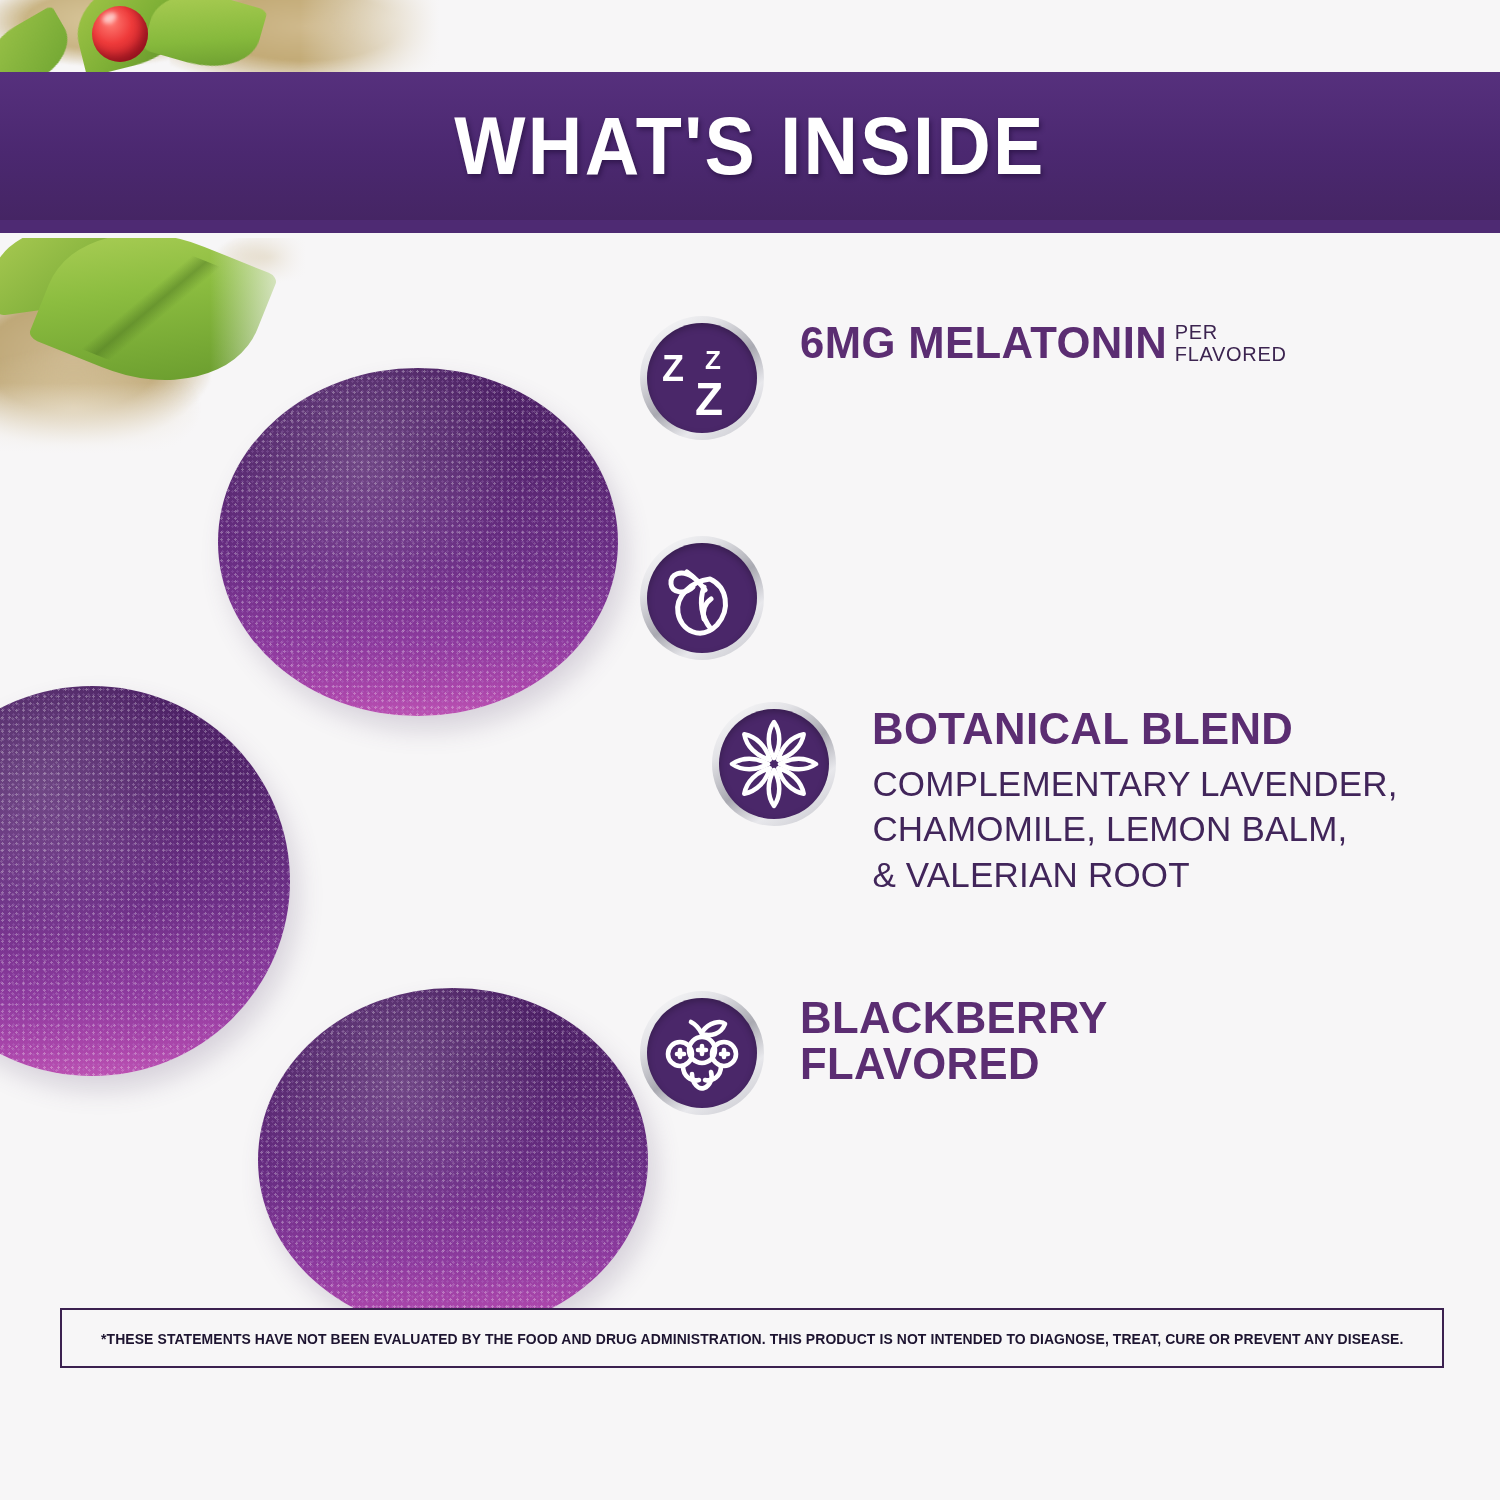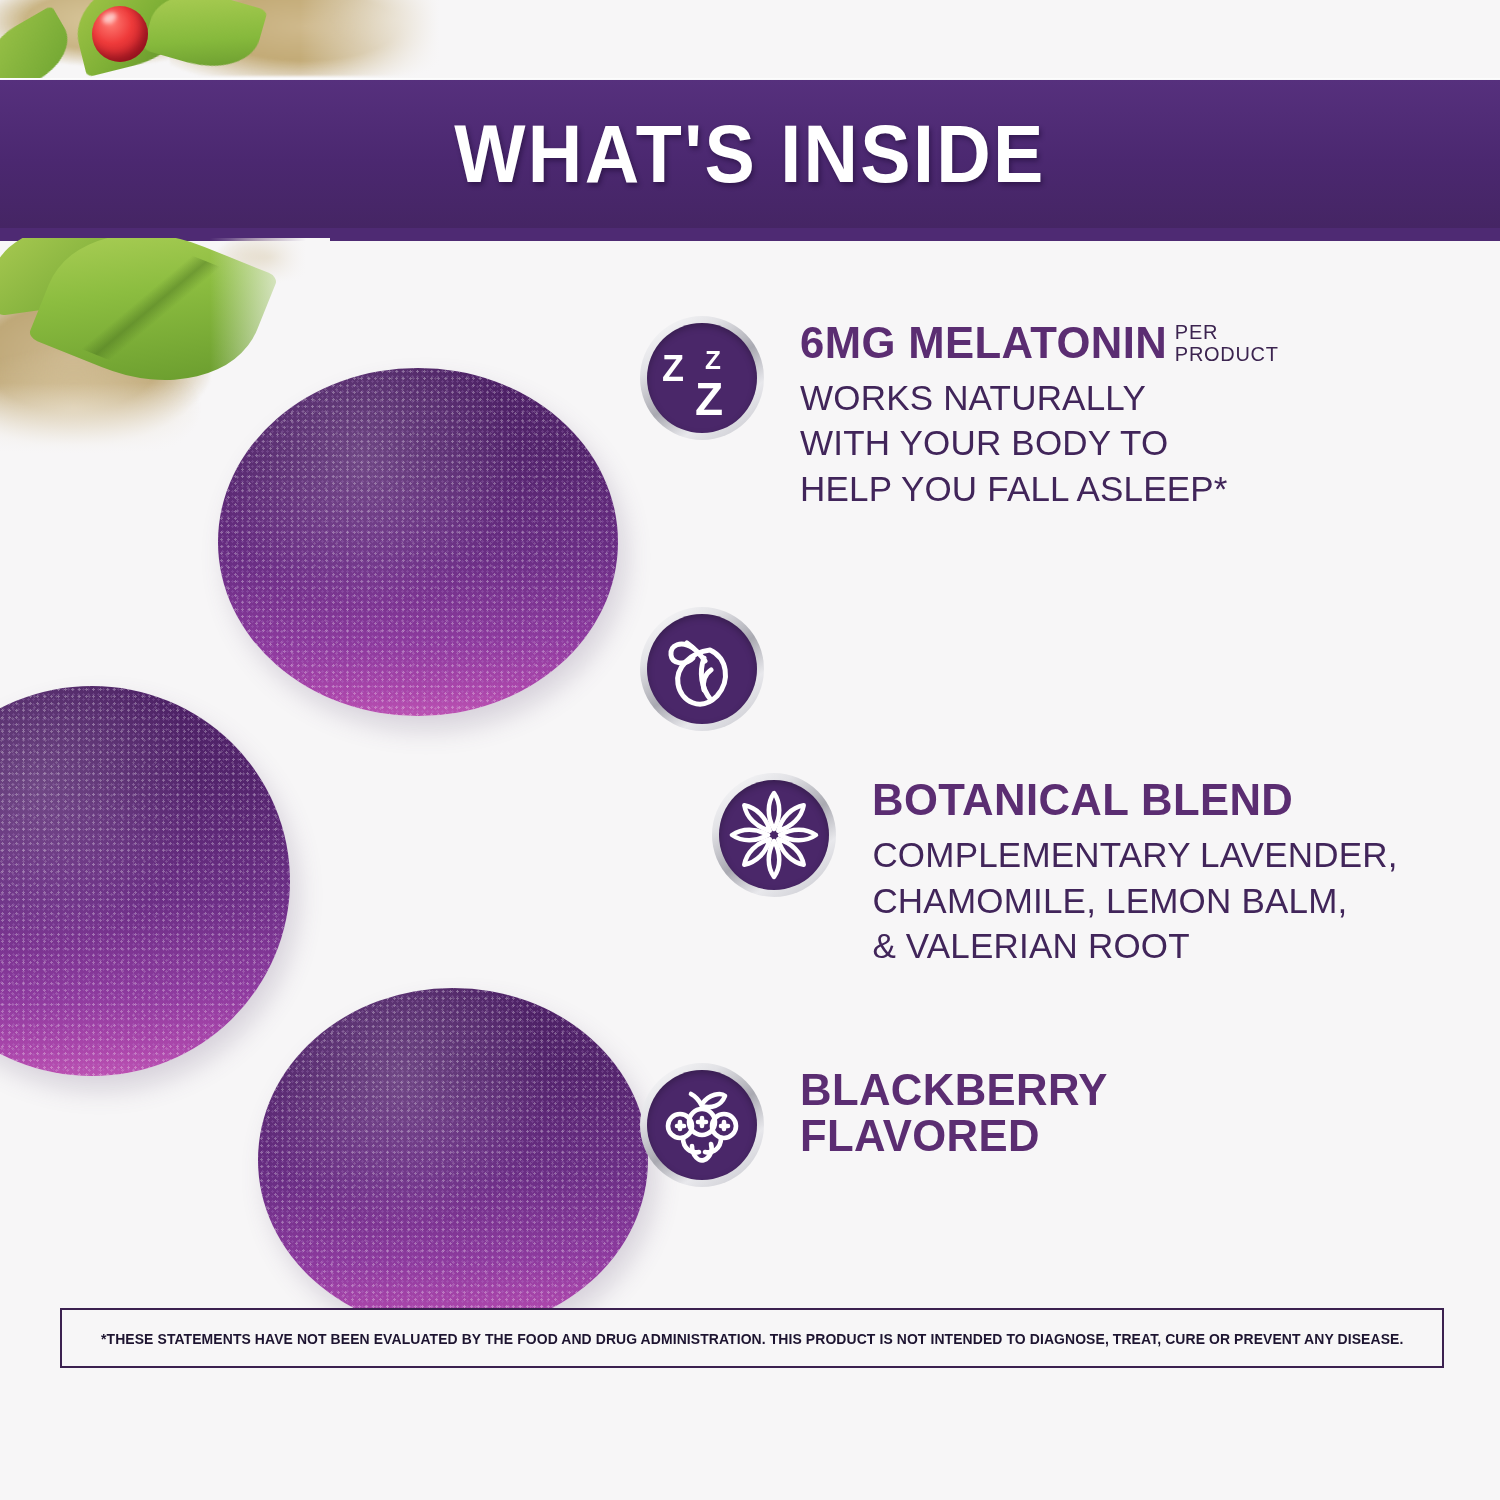--- a/index.html
+++ b/index.html
@@ -36,21 +36,21 @@
     background:radial-gradient(circle at 34% 30%, #ff7a72 0%, #ef3b3b 38%, #c31f28 78%, #941521 100%);
     box-shadow:inset -5px -6px 10px rgba(110,10,22,.55);}
   .berry:after{content:"";position:absolute;left:10px;top:7px;width:15px;height:10px;border-radius:50%;
     background:rgba(255,255,255,.62);filter:blur(2px);transform:rotate(-25deg);}
   .photo-fade{position:absolute;right:0;top:0;width:170px;height:80px;
     background:linear-gradient(90deg,rgba(247,246,247,0) 0%,#f7f6f7 82%);}
 
   
   .silver-strip{position:absolute;left:0;top:78px;width:1500px;height:14px;
     background:linear-gradient(180deg,#ffffff 0%,#f2f2f4 18%,#d6d6da 52%,#b9b9bf 76%,#e9e9ec 100%);}
-  .banner{position:absolute;left:0;top:80px;width:1500px;height:161px;background:#4e2a73;}
+  .banner{position:absolute;left:0;top:72px;width:1500px;height:161px;background:#4e2a73;}
   .banner-inner{position:absolute;left:0;top:0;width:1500px;height:148px;
     background:linear-gradient(180deg,#56307d 0%,#4b2870 55%,#452564 100%);}
   .banner-title{position:absolute;left:0;top:0;width:1500px;height:148px;
     display:flex;align-items:center;justify-content:center;
     color:#ffffff;font-size:82px;font-weight:700;letter-spacing:2.5px;
     font-family:"Liberation Sans", sans-serif;
     transform:scaleX(.92);
     text-shadow:2px 3px 5px rgba(20,5,40,.45);}
 
   
@@ -170,24 +170,21 @@
         <div class="icon-disc">
           <svg viewBox="0 0 110 110">
             <text x="26" y="58" font-family="Liberation Sans, sans-serif" font-size="36" font-weight="700" fill="#ffffff" text-anchor="middle">Z</text>
             <text x="66" y="46" font-family="Liberation Sans, sans-serif" font-size="26" font-weight="700" fill="#ffffff" text-anchor="middle">Z</text>
             <text x="62" y="92" font-family="Liberation Sans, sans-serif" font-size="46" font-weight="700" fill="#ffffff" text-anchor="middle">Z</text>
           </svg>
         </div>
       </div>
       <div class="f-text">
         <div class="f-head"><span>6MG MELATONIN</span><span class="sup">PER
-PRODUCT</span></div>
-        <div class="f-body">WORKS NATURALLY
-WITH YOUR BODY TO
-HELP YOU FALL ASLEEP*</div>
+FLAVORED</span></div>
       </div>
     </div>
 
     <div class="feature f2">
       <div class="icon-wrap">
         <div class="icon-ring"></div>
         <div class="icon-disc">
           <svg viewBox="0 0 110 110">
             <g fill="none" stroke="#ffffff" stroke-width="5" stroke-linecap="round" stroke-linejoin="round">
               <path d="M63 36 C80 44 84 66 70 82 C54 98 34 88 31 70 C28 54 44 38 63 36 Z"></path>

